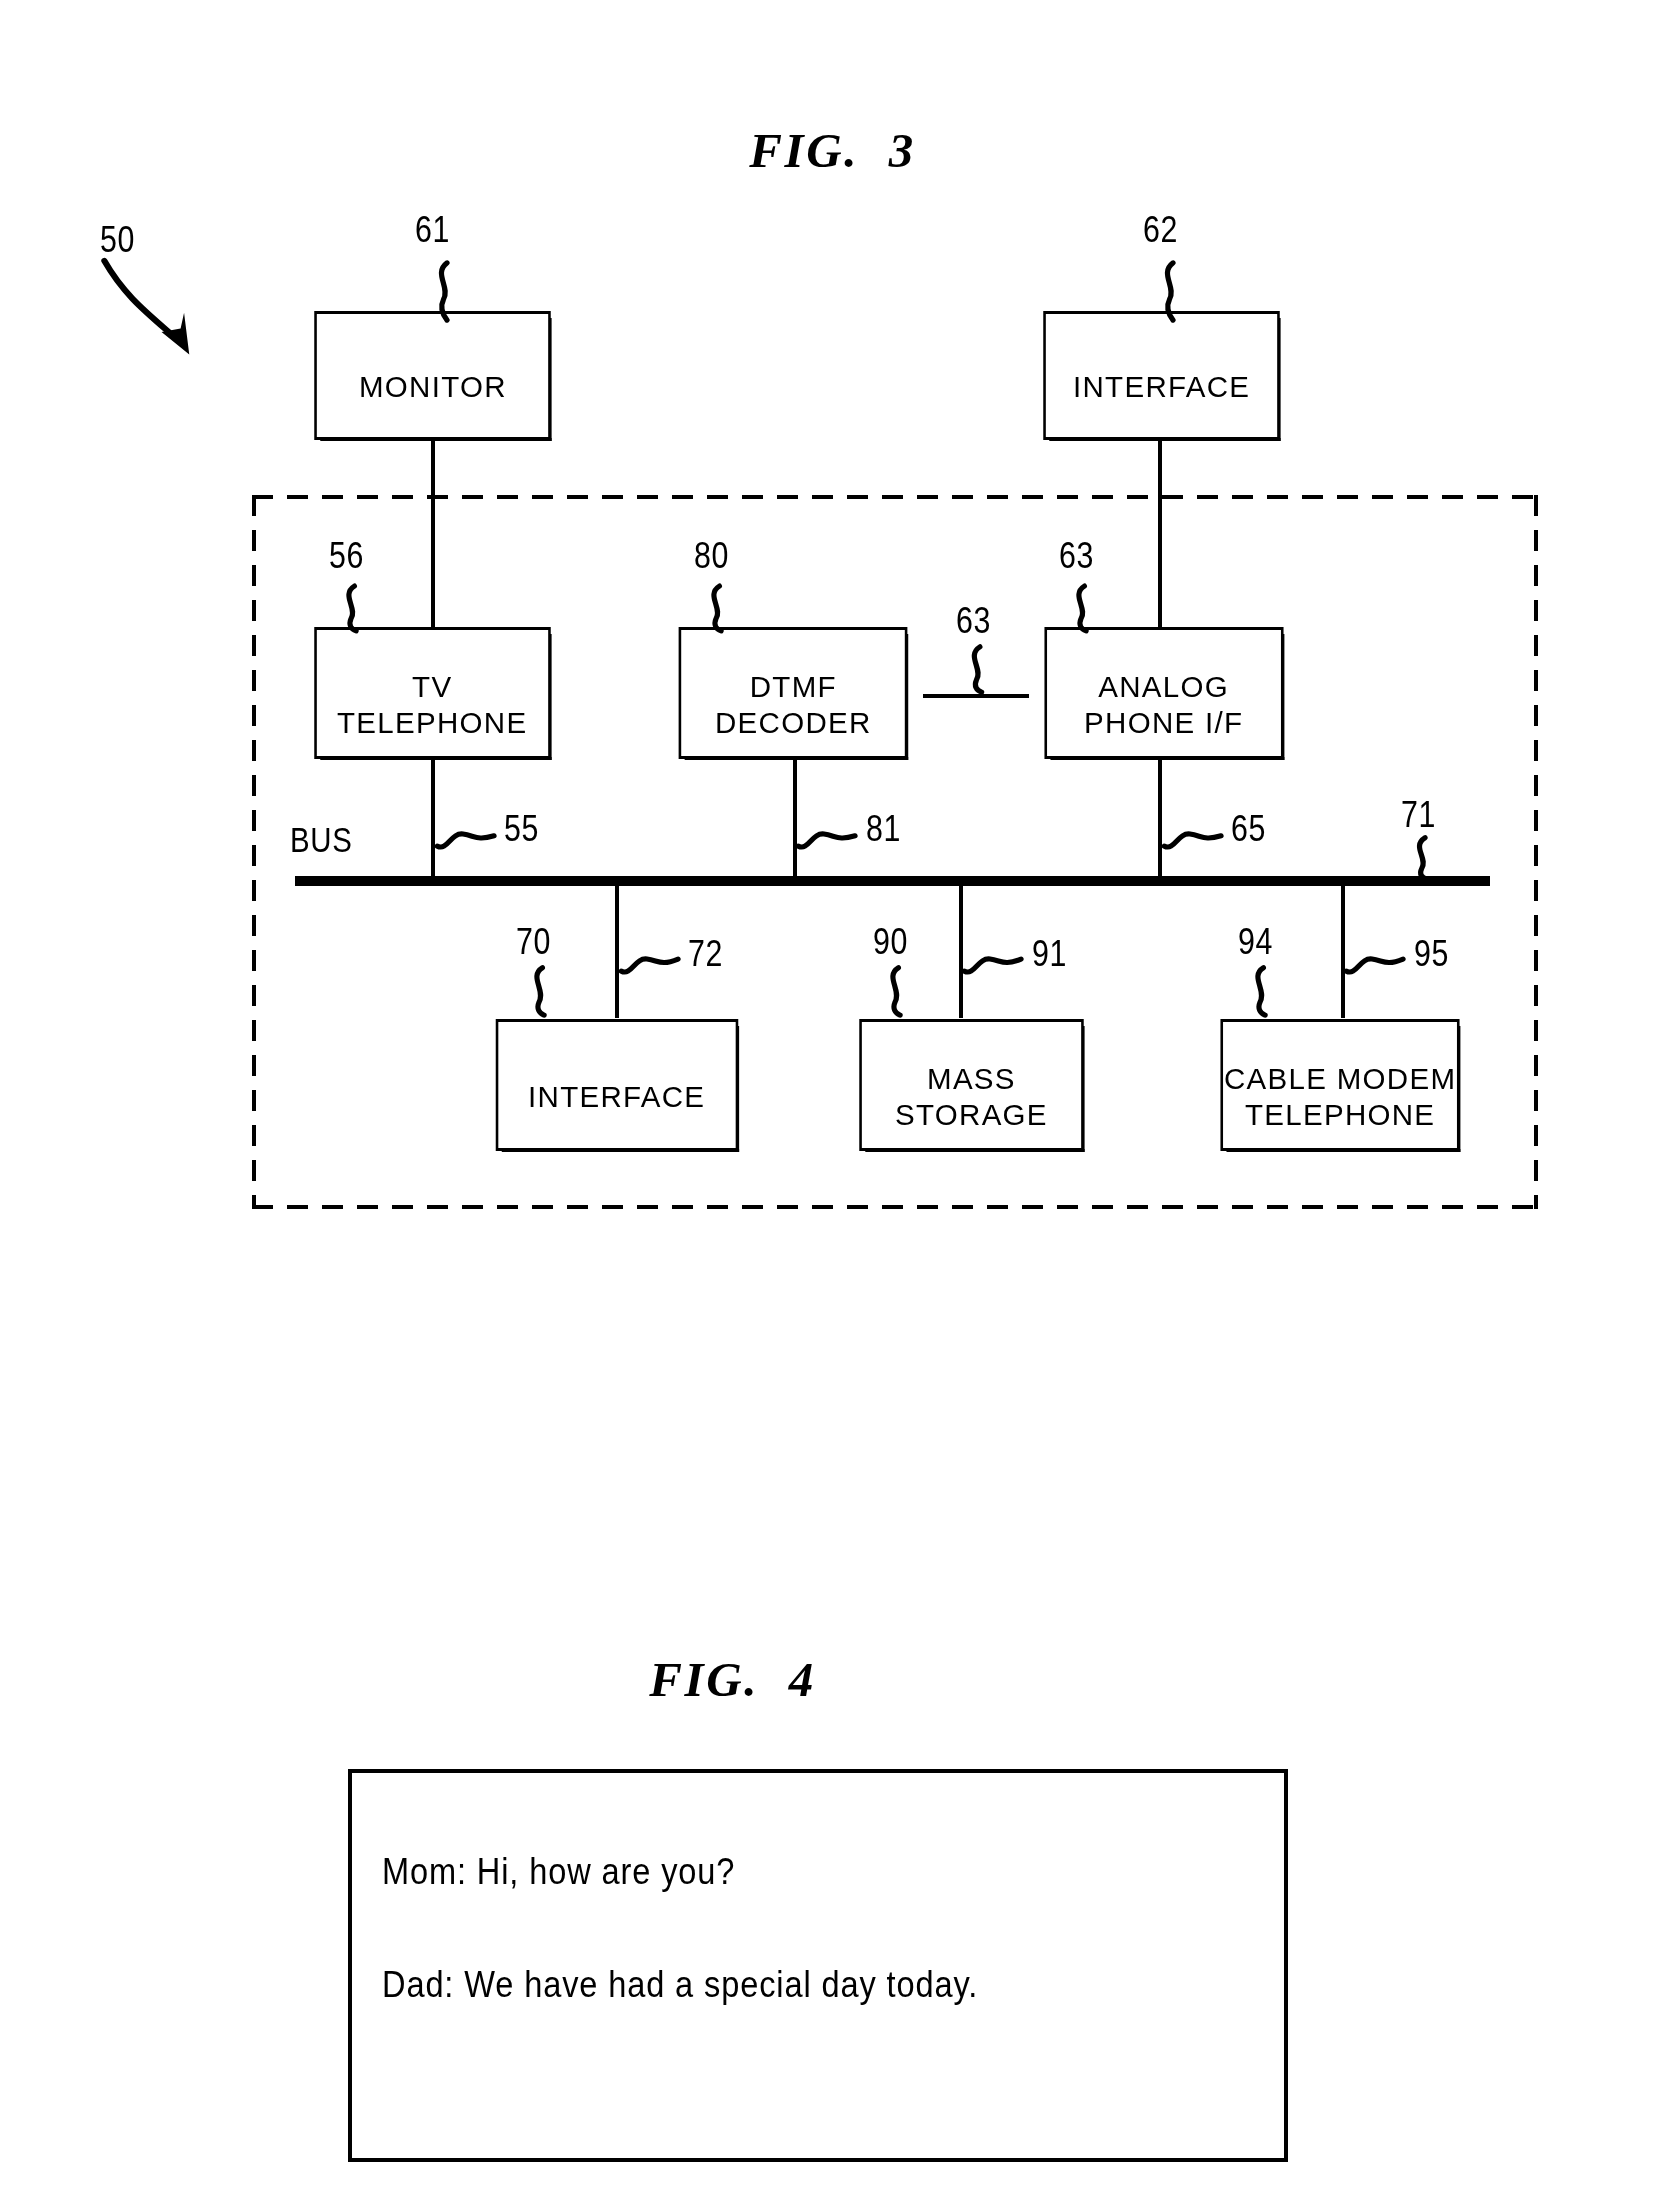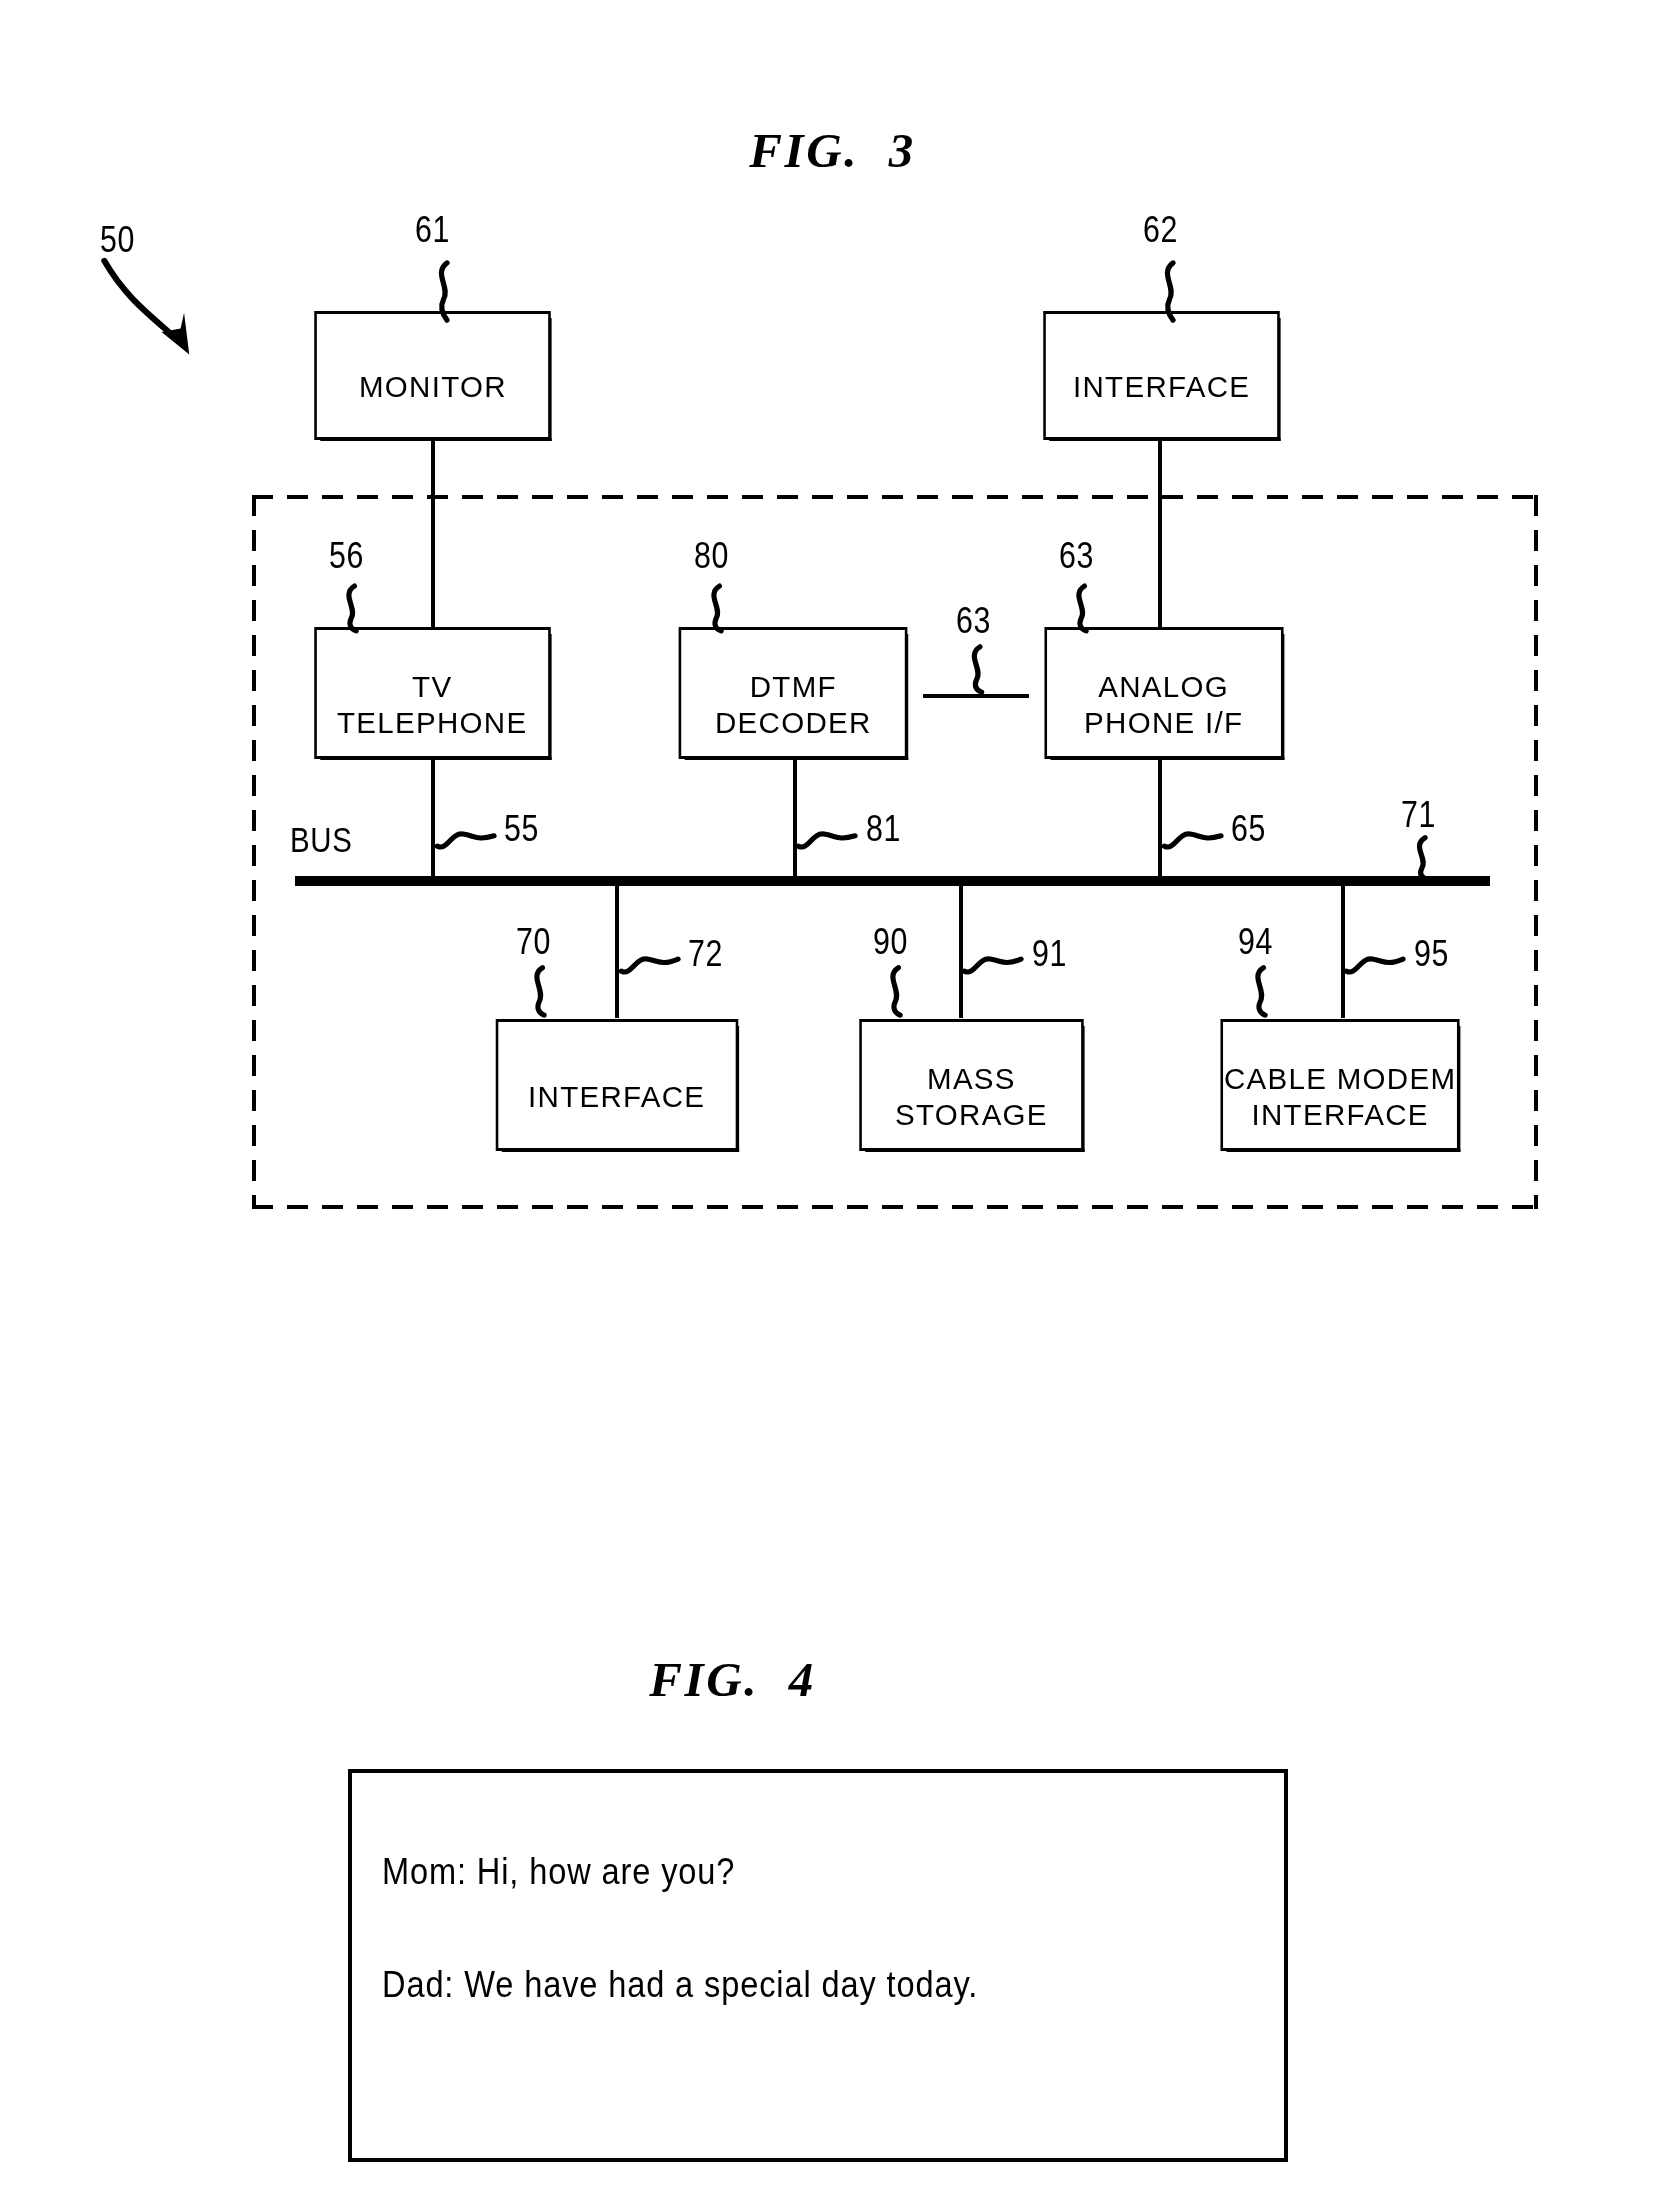--- a/index.html
+++ b/index.html
@@ -272,21 +272,21 @@
     <div class="leader" style="left:962px; top:947px;">
       <svg width="63" height="31" viewBox="0 0 72 36">
         <path d="M 2 28 C 14 34, 18 12, 32 14 C 46 16, 48 22, 68 14" stroke="#000" stroke-width="6" fill="none" stroke-linecap="round"></path>
       </svg>
     </div>
     <div class="ref" style="left:1032px; top:933px;">91</div>
 
     <div class="vline" style="left:1341px; top:879px; height:139px;"></div>
     <div class="box" style="left:1201px; top:1019px; width:278px; height:132px;">
       <span class="box-label">CABLE MODEM
-INTERFACE</span>
+TELEPHONE</span>
     </div>
     <div class="ref" style="left:1238px; top:921px;">94</div>
     <div class="leader" style="left:1241px; top:966px;">
       <svg width="50" height="50" viewBox="0 0 58 58">
         <path d="M 26 2 C 10 12, 30 28, 22 42 C 19 49, 22 55, 28 57" stroke="#000" stroke-width="6" fill="none" stroke-linecap="round"></path>
       </svg>
     </div>
     <div class="leader" style="left:1344px; top:947px;">
       <svg width="63" height="31" viewBox="0 0 72 36">
         <path d="M 2 28 C 14 34, 18 12, 32 14 C 46 16, 48 22, 68 14" stroke="#000" stroke-width="6" fill="none" stroke-linecap="round"></path>

